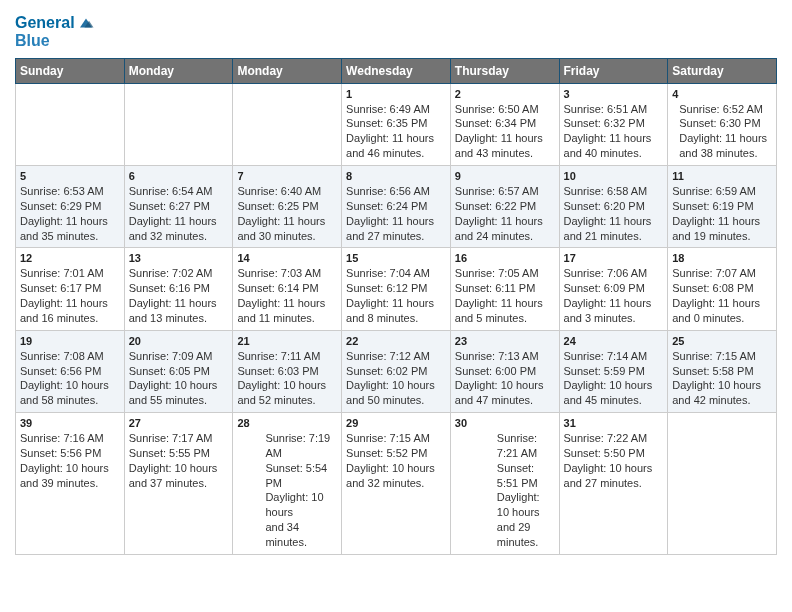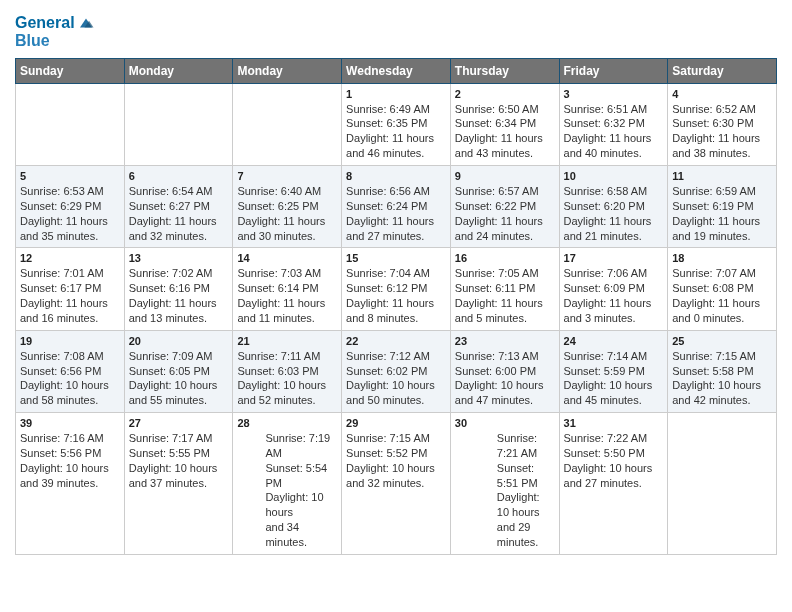--- a/index.html
+++ b/index.html
@@ -148,21 +148,21 @@
           </td>
           <td>
             <span class="day-num">3</span>
             <div class="cell-text" style="white-space: pre-line;">Sunrise: 6:51 AM
 Sunset: 6:32 PM
 Daylight: 11 hours
 and 40 minutes.</div>
           </td>
           <td>
             <span class="day-num">4</span>
-            <div class="cell-text" style="white-space: pre-line;">Sunrise: 6:52 AM
+            <div class="cell-text" style="white-space: pre-line; margin-left: 7px;">Sunrise: 6:52 AM
 Sunset: 6:30 PM
 Daylight: 11 hours
 and 38 minutes.</div>
           </td>
         </tr>
         <tr>
           <td class="alt-row">
             <span class="day-num">5</span>
             <div class="cell-text" style="white-space: pre-line;">Sunrise: 6:53 AM
 Sunset: 6:29 PM

